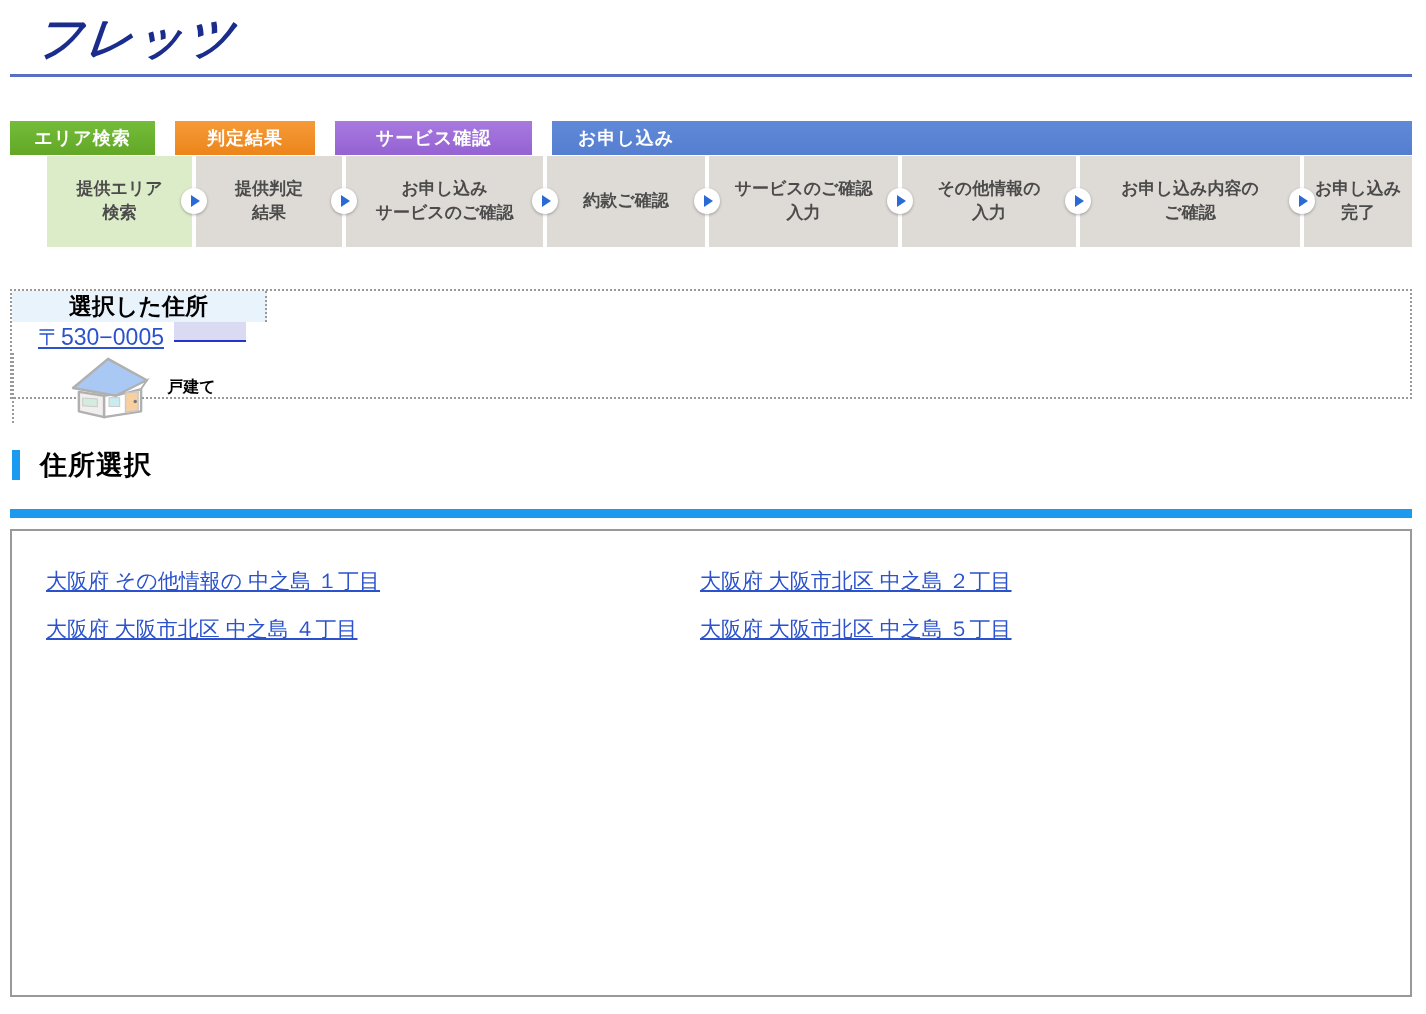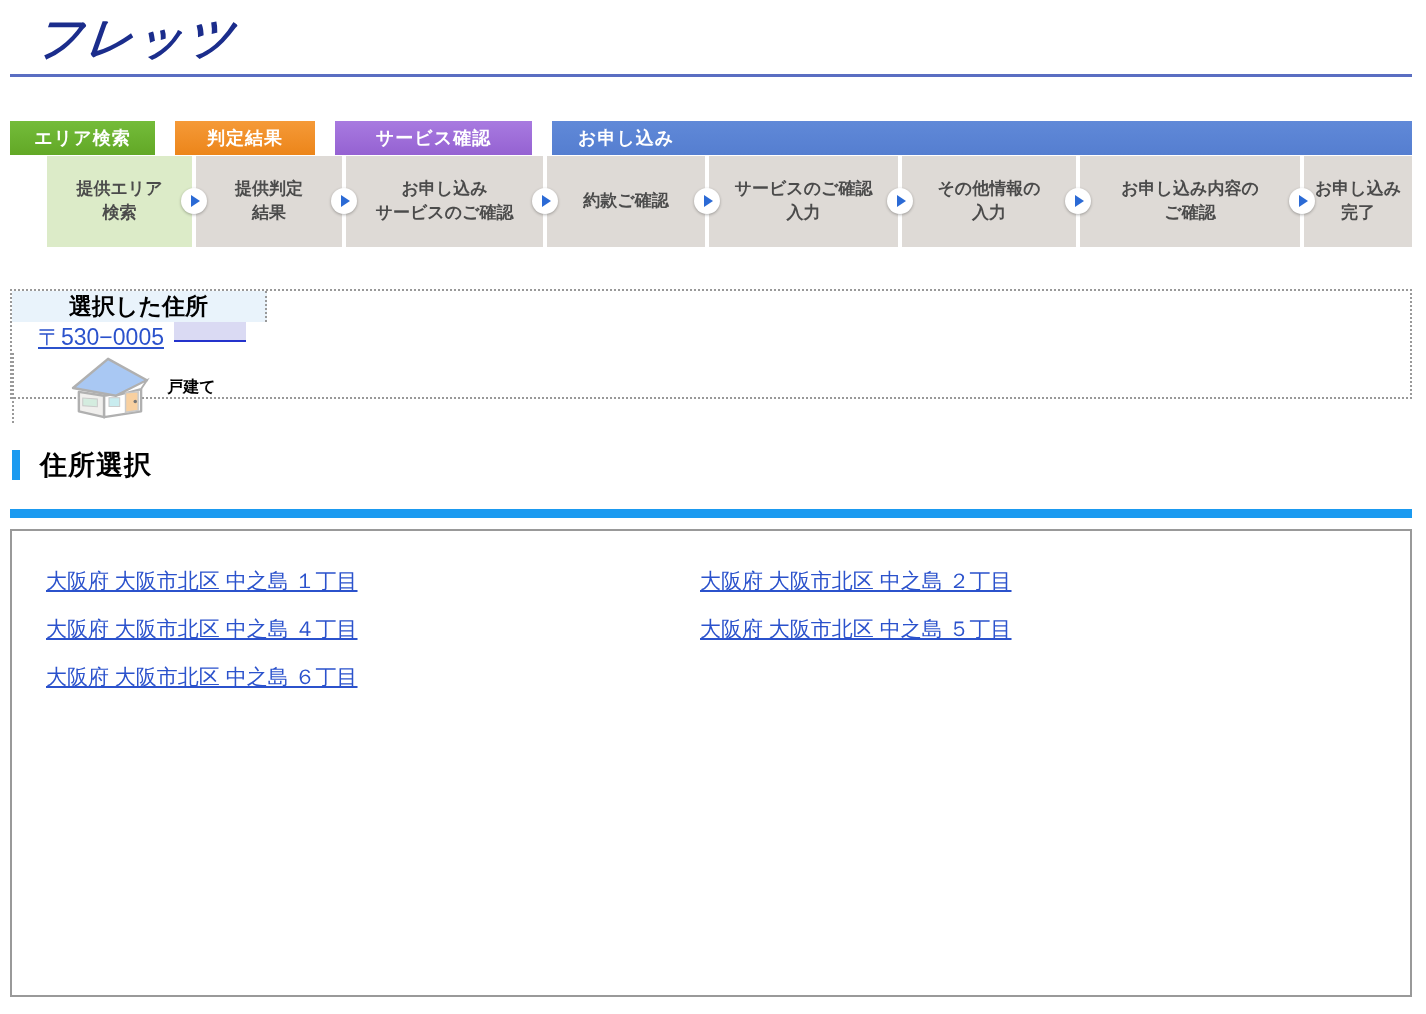--- a/index.html
+++ b/index.html
@@ -182,20 +182,19 @@
     </div>
   </div>
 
   <div class="section-title">
     <span class="section-title__accent"></span>
     <span class="section-title__text">住所選択</span>
   </div>
   <div class="section-bar"></div>
 
   <div class="addr-list">
-    <div><a class="addr-link">大阪府 大阪市北区 中之島 １丁目</a></div>
+    <div><a class="addr-link">大阪府 その他情報の 中之島 １丁目</a></div>
     <div><a class="addr-link">大阪府 大阪市北区 中之島 ２丁目</a></div>
     <div><a class="addr-link">大阪府 大阪市北区 中之島 ４丁目</a></div>
     <div><a class="addr-link">大阪府 大阪市北区 中之島 ５丁目</a></div>
-    <div><a class="addr-link">大阪府 大阪市北区 中之島 ６丁目</a></div>
   </div>
 
 </div>
 
 </body></html>

